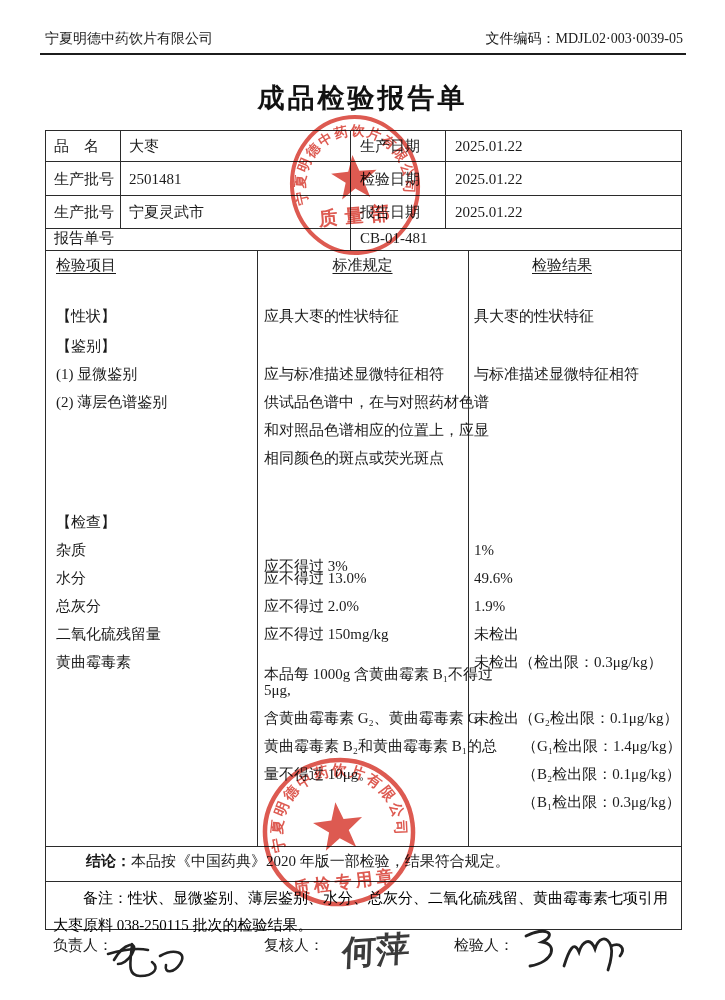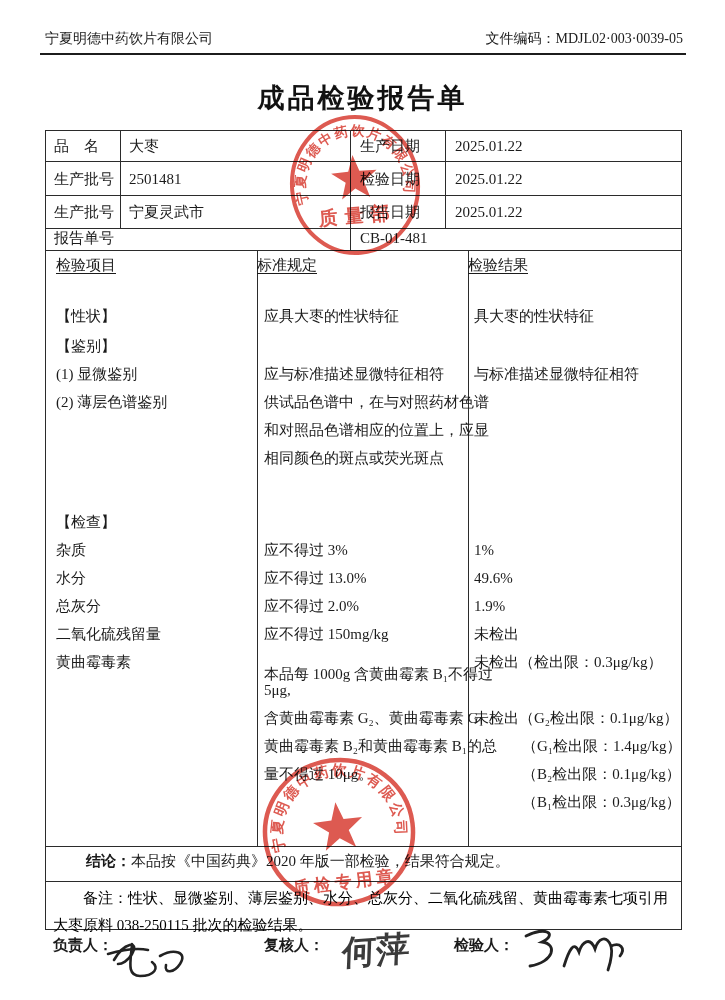--- a/index.html
+++ b/index.html
@@ -15,34 +15,34 @@
     font-size:27px;font-weight:bold;letter-spacing:3px;color:#111;
   }
   .rule{position:absolute;background:#1c1c1c;}
   #main-table{
     position:absolute;left:45px;top:130px;width:637px;height:800px;
     border:1px solid #2b2b2b;box-sizing:border-box;
   }
   .hline{position:absolute;left:0;width:100%;height:1px;background:#2b2b2b;}
   .vline{position:absolute;width:1px;background:#2b2b2b;}
   .col-head{font-weight:normal;text-decoration:underline;text-underline-offset:3px;}
-  .center{}
+  .center{text-align:center;}
   .remark-block{
     position:absolute;left:7px;top:754px;width:626px;
     font-size:15px;line-height:27px;color:#000000;text-indent:30px;white-space:normal;
   }
   .concl{position:absolute;left:40px;top:721px;font-size:15px;white-space:nowrap;}
   .stamp{position:absolute;mix-blend-mode:multiply;opacity:.82;}
   .sig{position:absolute;mix-blend-mode:multiply;}
   .sig-text{
     position:absolute;font-size:34px;font-weight:bold;color:#1f1f1f;
     transform:rotate(-4deg) skewX(-6deg);mix-blend-mode:multiply;opacity:.88;
     white-space:nowrap;
   }
-  .lbl{font-size:15px;font-weight:bold;}
+  .lbl{font-size:15px;}
 </style>
 </head>
 <body>
 
 <span class="t hdr" style="left:45px;top:32px">宁夏明德中药饮片有限公司</span>
 <span class="t hdr" style="right:42px;top:32px;left:auto">
   <span>文件编码：</span><span>MDJL02·003·0039-05</span>
 </span>
 <div class="rule" style="left:40px;top:53px;width:646px;height:2px"></div>
 
@@ -94,21 +94,21 @@
   <span class="t" style="left:10px;top:440px">水分</span>
   <span class="t" style="left:10px;top:468px">总灰分</span>
   <span class="t" style="left:10px;top:496px">二氧化硫残留量</span>
   <span class="t" style="left:10px;top:524px">黄曲霉毒素</span>
 
   <span class="t" style="left:218px;top:178px">应具大枣的性状特征</span>
   <span class="t" style="left:218px;top:236px">应与标准描述显微特征相符</span>
   <span class="t" style="left:218px;top:264px">供试品色谱中，在与对照药材色谱</span>
   <span class="t" style="left:218px;top:292px">和对照品色谱相应的位置上，应显</span>
   <span class="t" style="left:218px;top:320px">相同颜色的斑点或荧光斑点</span>
-  <span class="t" style="left:218px;top:412px">应不得过 3%</span>
+  <span class="t" style="left:218px;top:428px">应不得过 3%</span>
   <span class="t" style="left:218px;top:440px">应不得过 13.0%</span>
   <span class="t" style="left:218px;top:468px">应不得过 2.0%</span>
   <span class="t" style="left:218px;top:496px">应不得过 150mg/kg</span>
   <span class="t" style="left:218px;top:536px">本品每 1000g 含黄曲霉素 B₁不得过</span>
   <span class="t" style="left:218px;top:552px">5μg,</span>
   <span class="t" style="left:218px;top:580px">含黄曲霉毒素 G₂、黄曲霉毒素 G₁ 、</span>
   <span class="t" style="left:218px;top:608px">黄曲霉毒素 B₂和黄曲霉毒素 B₁的总</span>
   <span class="t" style="left:218px;top:636px">量不得过 10μg。</span>
 
   <span class="t" style="left:428px;top:178px">具大枣的性状特征</span>

